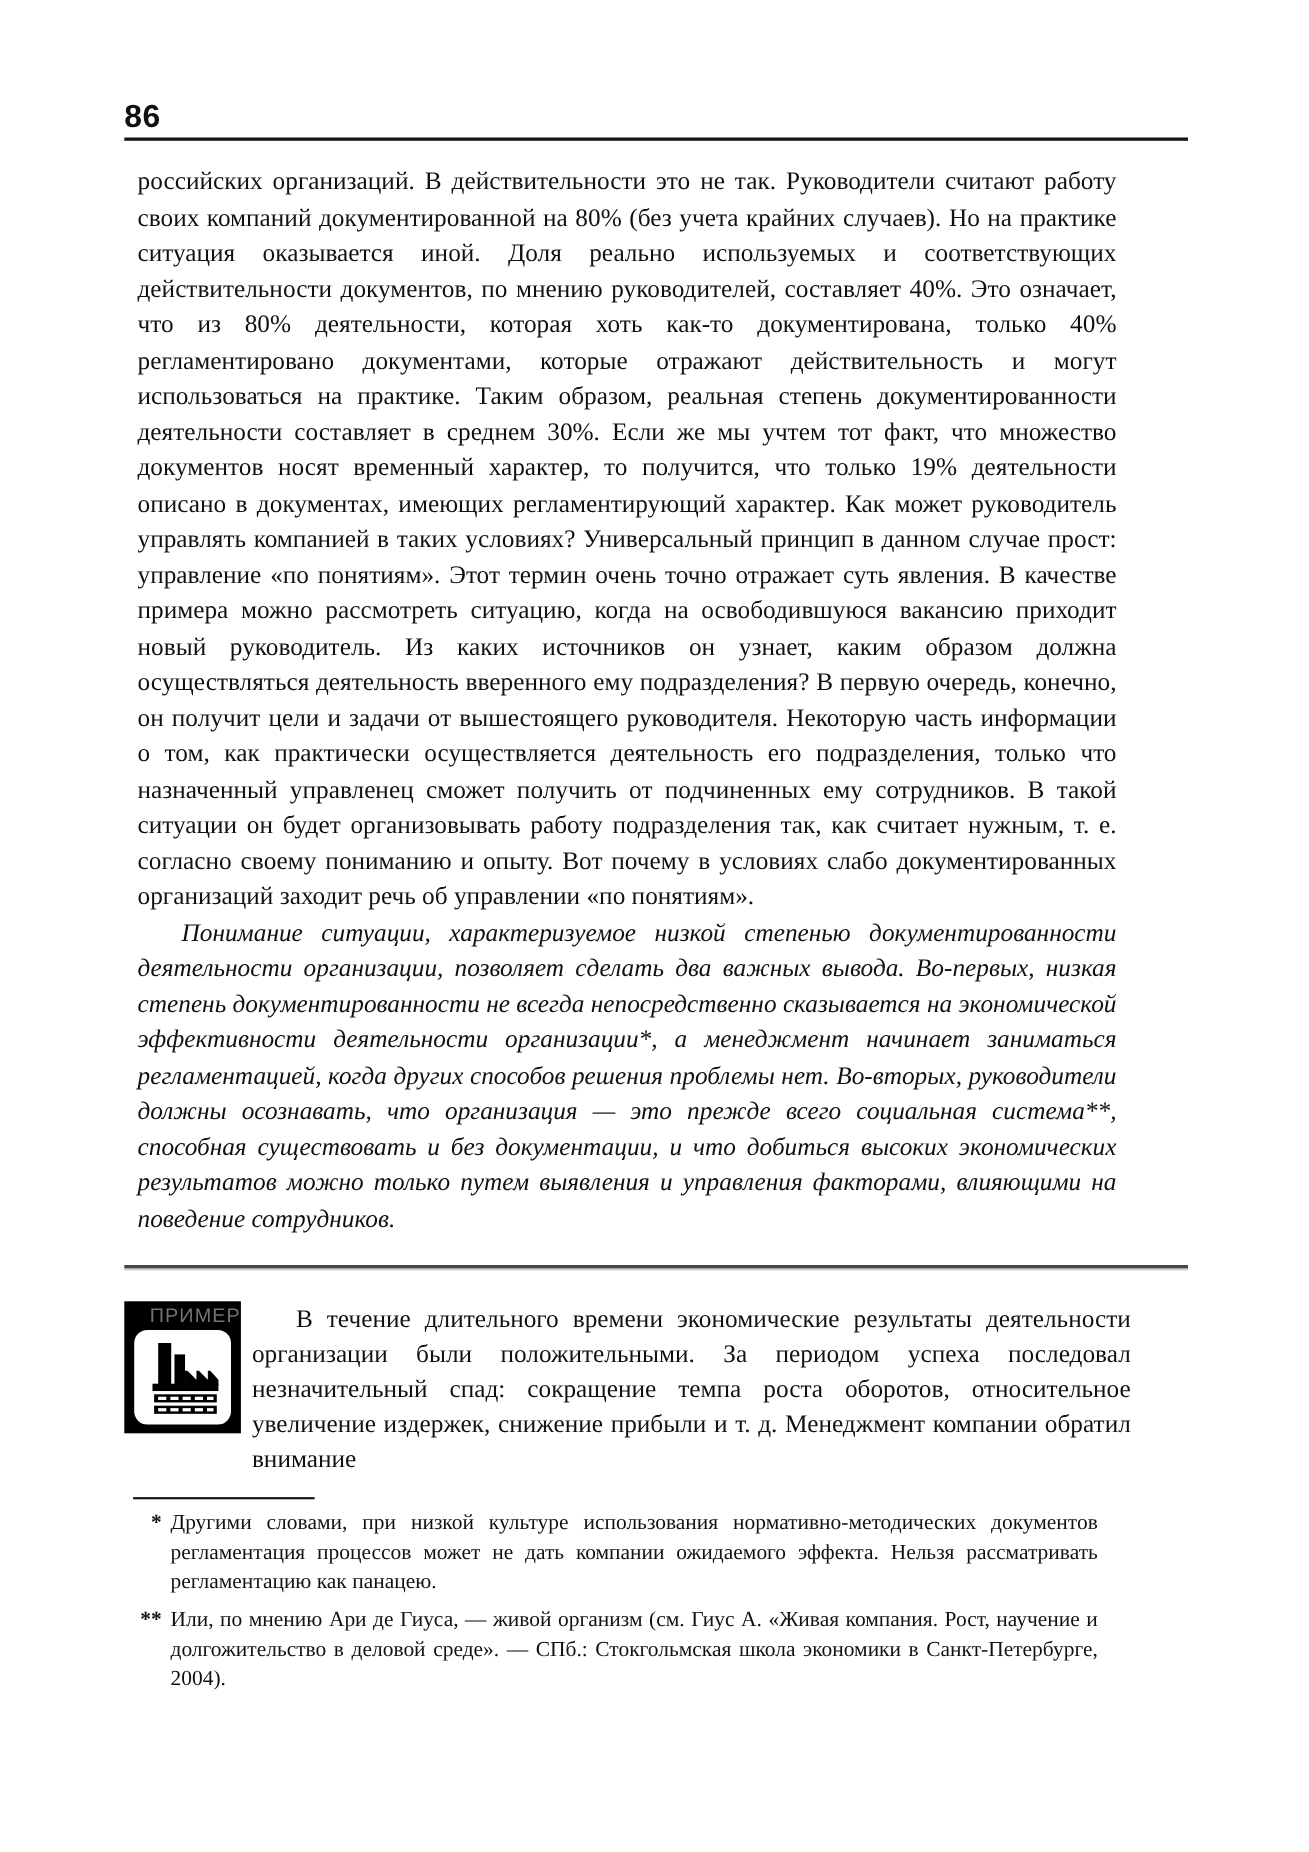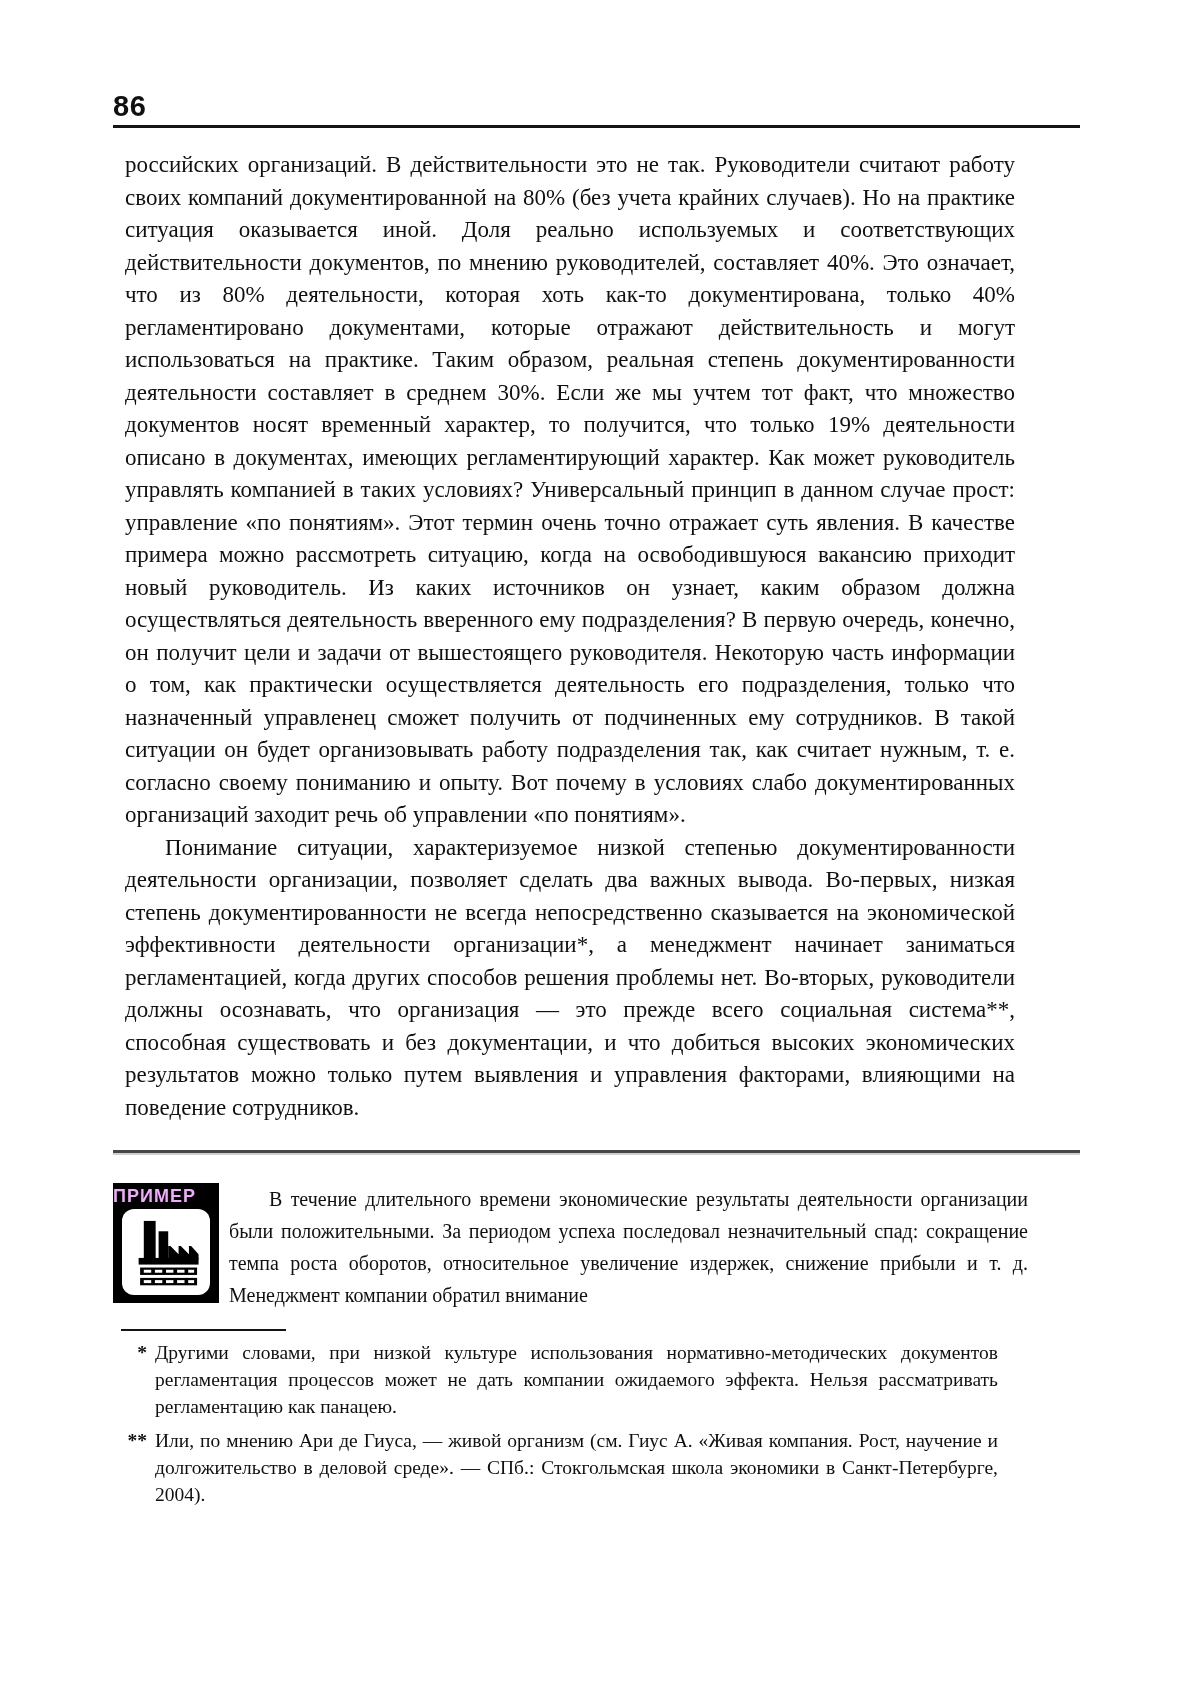--- a/index.html
+++ b/index.html
@@ -34,21 +34,21 @@
   
   .body-text{
     width:890px;
     margin-top:21px;
     font-size:23px;
     line-height:32.5px;
     text-align:justify;
     margin-left:12px;
   }
   .body-text p{margin:0;}
-  .body-text p + p{margin-top:0;}
+  .body-text p + p{margin-top:0;font-style:italic;}
   .body-text p.indented{text-indent:40px;}
   
   .section-divider{
     width:967px;height:3px;
     background:#474747;
     margin-top:26px;
     box-shadow:0 2px 0 rgba(120,120,120,.35);
   }
   
   .example-section{
@@ -58,34 +58,34 @@
   }
   .example-badge{
     flex:0 0 106px;
     width:106px;height:120px;
     background:#000;
     box-sizing:border-box;
     padding-top:3px;
   }
   .example-badge-label{
     display:block;
-    color:#f0abfc;
+    color:#737373;
     font-family:"Liberation Sans","DejaVu Sans",sans-serif;
-    font-weight:700;font-size:18px;line-height:20px;
-    text-align:left;letter-spacing:1px;
+    font-weight:400;font-size:18px;line-height:20px;
+    text-align:right;letter-spacing:1px;
   }
   .badge-icon-box{
     width:88px;height:86px;
     background:#fff;border-radius:12px;
     margin:3px auto 0;
     display:flex;align-items:center;justify-content:center;
   }
   .example-text{
     margin-left:10px;
-    font-size:20px;line-height:32px;
+    font-size:23px;line-height:32px;
     text-align:justify;
     text-indent:40px;
   }
   
   .footnote-separator{
     width:165px;height:2px;background:#151515;
     margin-top:18px;margin-left:8px;
   }
   .footnotes{
     margin-top:8px;

